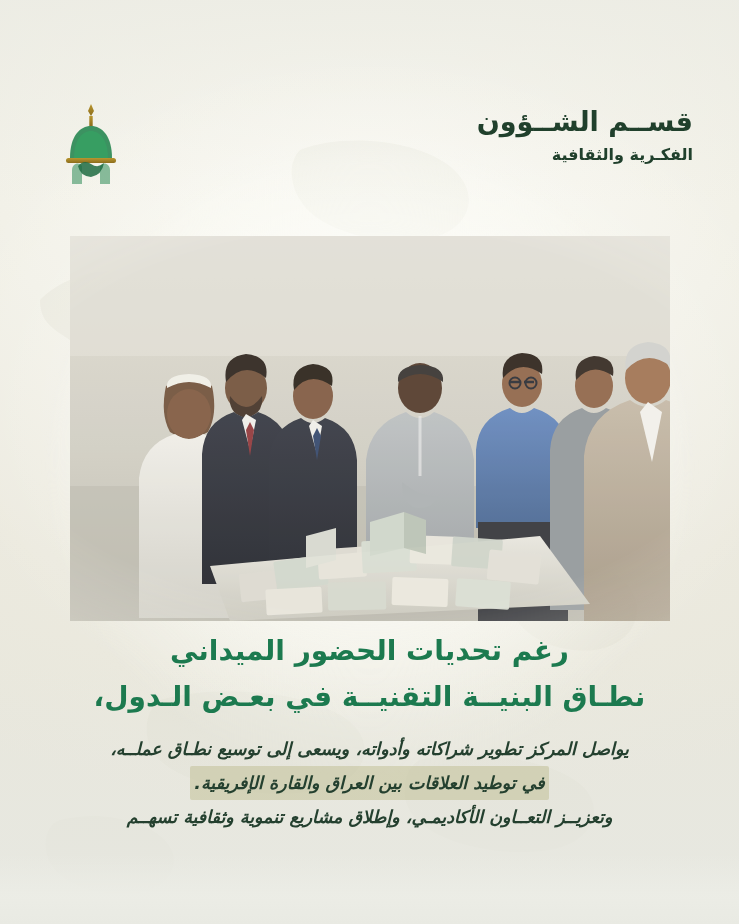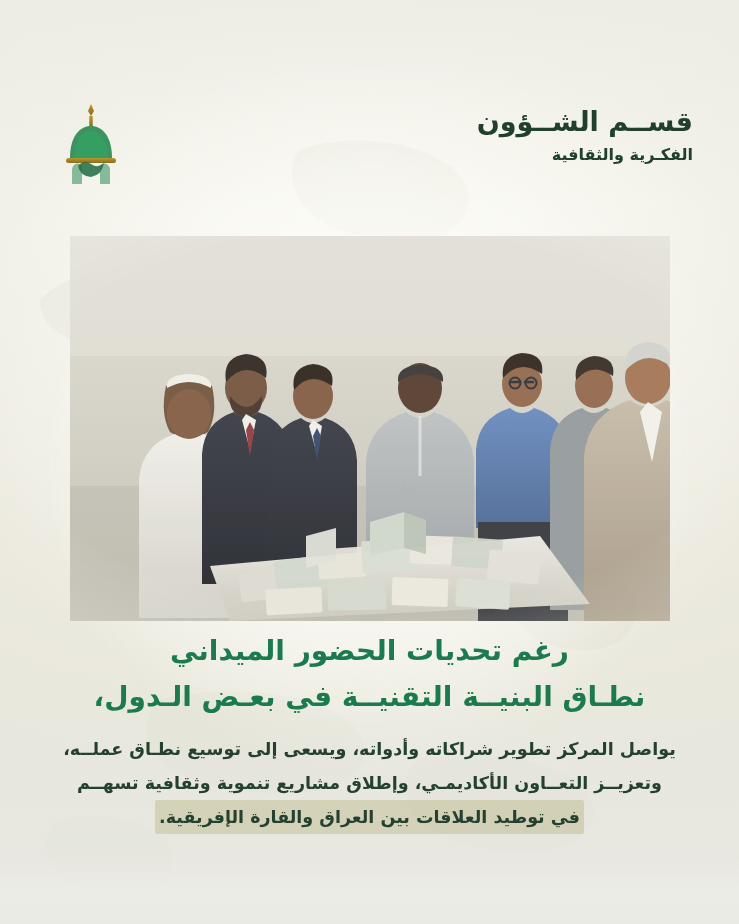--- a/index.html
+++ b/index.html
@@ -131,21 +131,21 @@
   .headline .l2 { display:block; margin-top: 4px; }
 
   .body-text {
     margin-top: 14px;
     font-size: 17.5px;
     font-weight: bold;
     color: #24402f;
     line-height: 1.95;
     letter-spacing: 0.2px;
   }
-  .body-text span { display: block; }
+  .body-text span { display: block; font-style: italic; }
   .body-text .highlight {
     display: inline-block;
     background: rgba(180,176,120,0.38);
     padding: 0 4px;
     border-radius: 2px;
   }
 
   .bottom-fade {
     position: absolute;
     left: 0; right: 0; bottom: 0;
@@ -331,19 +331,19 @@
     </div>
   </div>
 
   <div class="text-block">
     <div class="headline">
       <span class="l1">رغم تحديات الحضور الميداني</span>
       <span class="l2">نطـاق البنيــة التقنيــة في بعـض الـدول،</span>
     </div>
     <div class="body-text">
       <span>يواصل المركز تطوير شراكاته وأدواته، ويسعى إلى توسيع نطـاق عملــه،</span>
+      <span><span class="highlight">في توطيد العلاقات بين العراق والقارة الإفريقية.</span></span>
       <span>وتعزيــز التعــاون الأكاديمـي، وإطلاق مشاريع تنموية وثقافية تسهــم</span>
-      <span><span class="highlight">في توطيد العلاقات بين العراق والقارة الإفريقية.</span></span>
     </div>
   </div>
 
   <div class="bottom-fade"></div>
 </div>
 
 </body></html>

